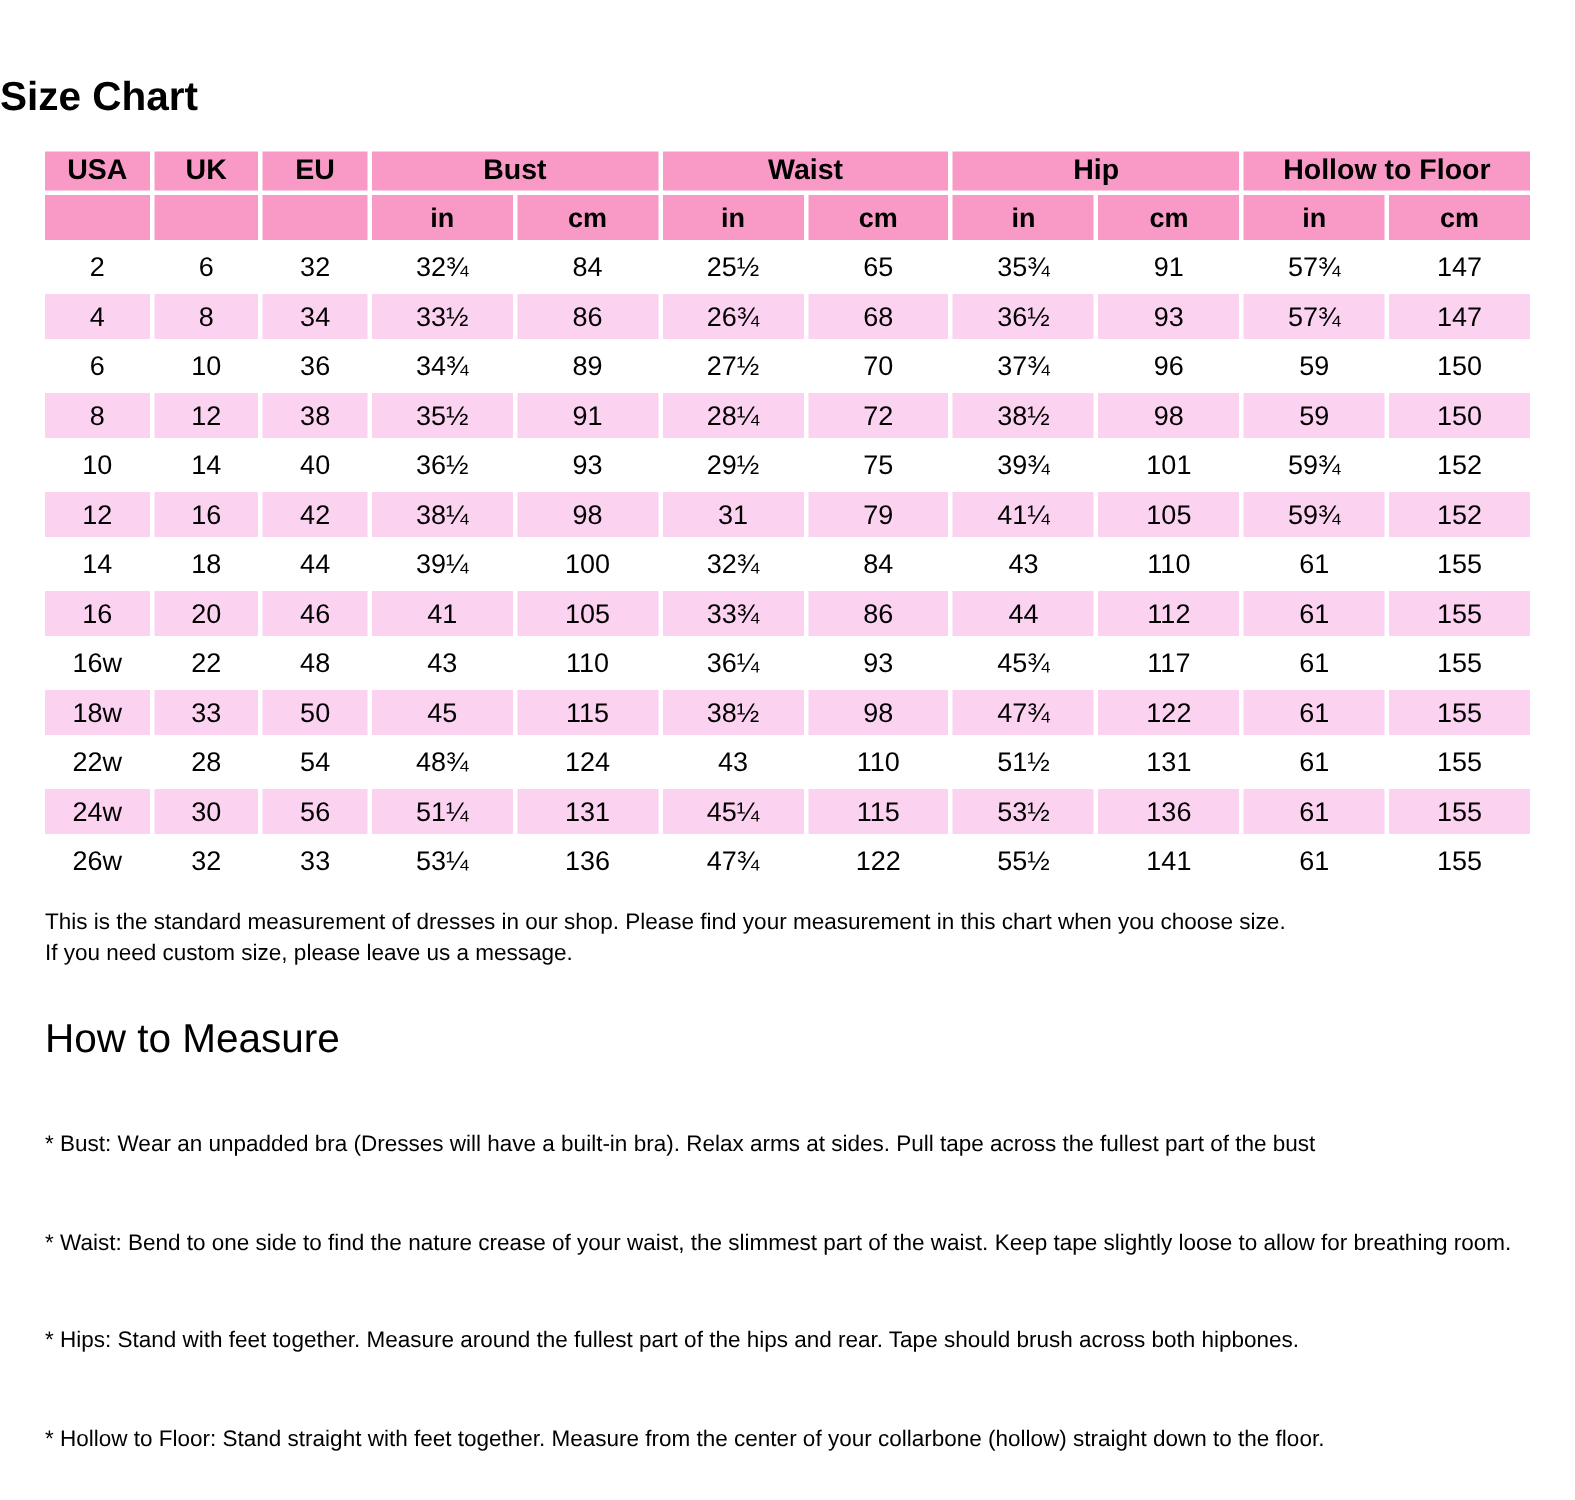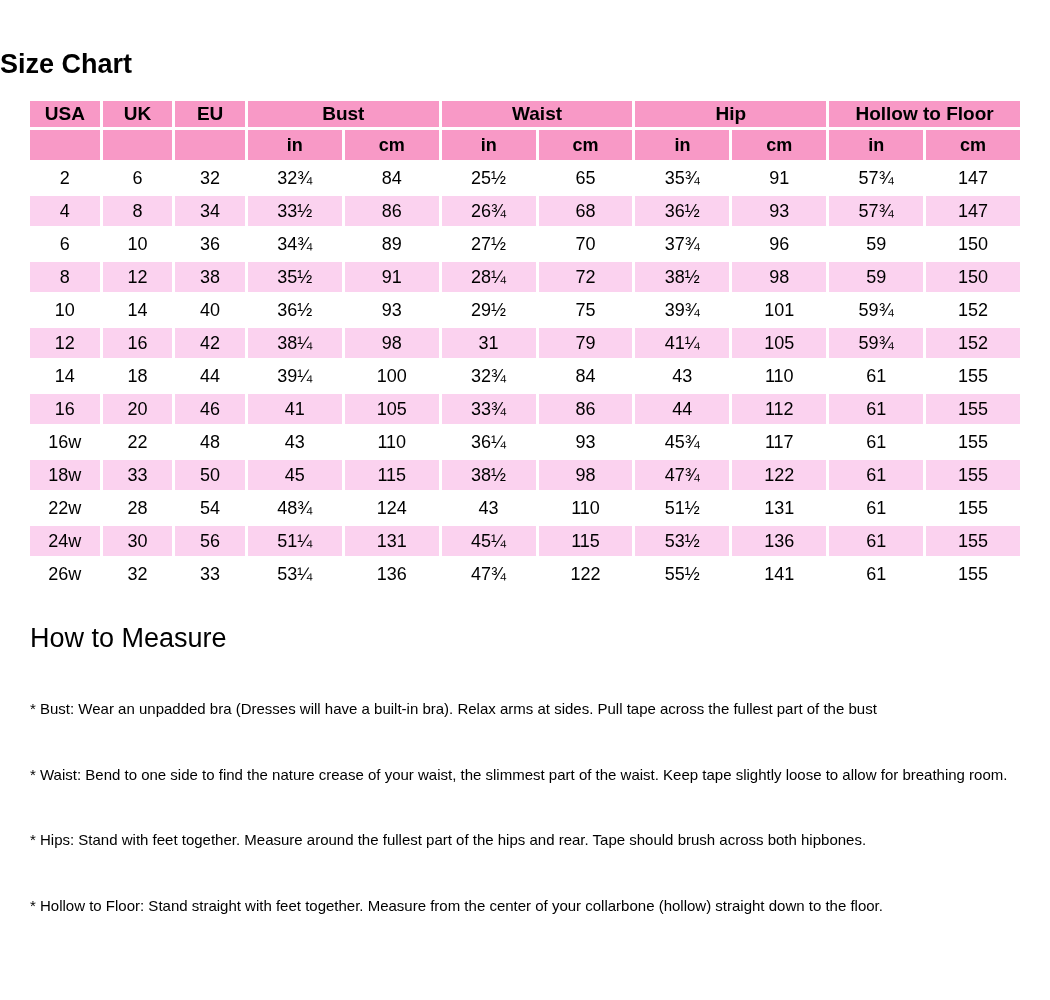--- a/index.html
+++ b/index.html
@@ -286,20 +286,24 @@
           <td>47¾</td>
           <td>122</td>
           <td>55½</td>
           <td>141</td>
           <td>61</td>
           <td>155</td>
         </tr>
       </tbody>
   </table>
 
+  <div class="notes">
+    <div>This is the standard measurement of dresses in our shop. Please find your measurement in this chart when you choose size.</div>
+    <div>If you need custom size, please leave us a message.</div>
+  </div>
 
   <h2 class="measure-heading">How to Measure</h2>
 
   <div class="measure-block">
     <div>
         <div class="measure-item">* Bust: Wear an unpadded bra (Dresses will have a built-in bra). Relax arms at sides. Pull tape across the fullest part of the bust</div>
         <div class="measure-item">* Waist: Bend to one side to find the nature crease of your waist, the slimmest part of the waist. Keep tape slightly loose to allow for breathing room.</div>
         <div class="measure-item">* Hips: Stand with feet together. Measure around the fullest part of the hips and rear. Tape should brush across both hipbones.</div>
         <div class="measure-item">* Hollow to Floor: Stand straight with feet together. Measure from the center of your collarbone (hollow) straight down to the floor.</div>
       </div>

